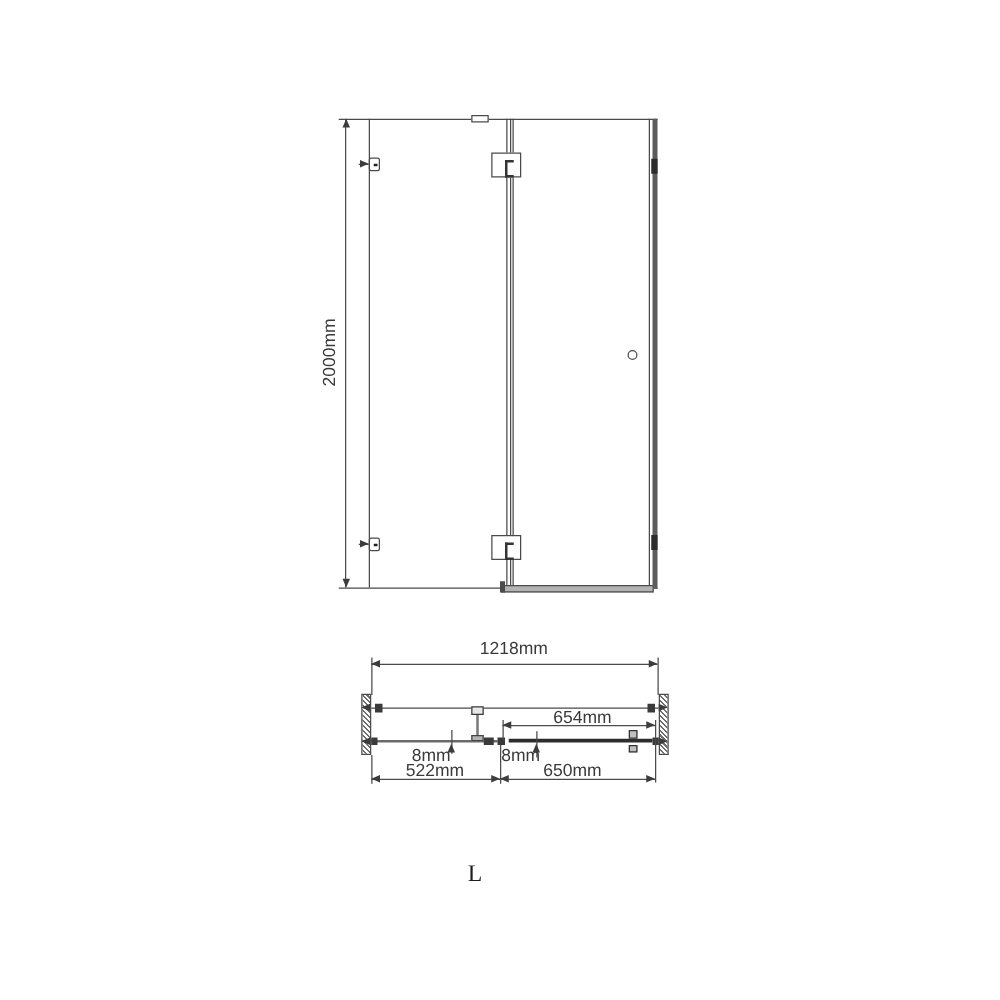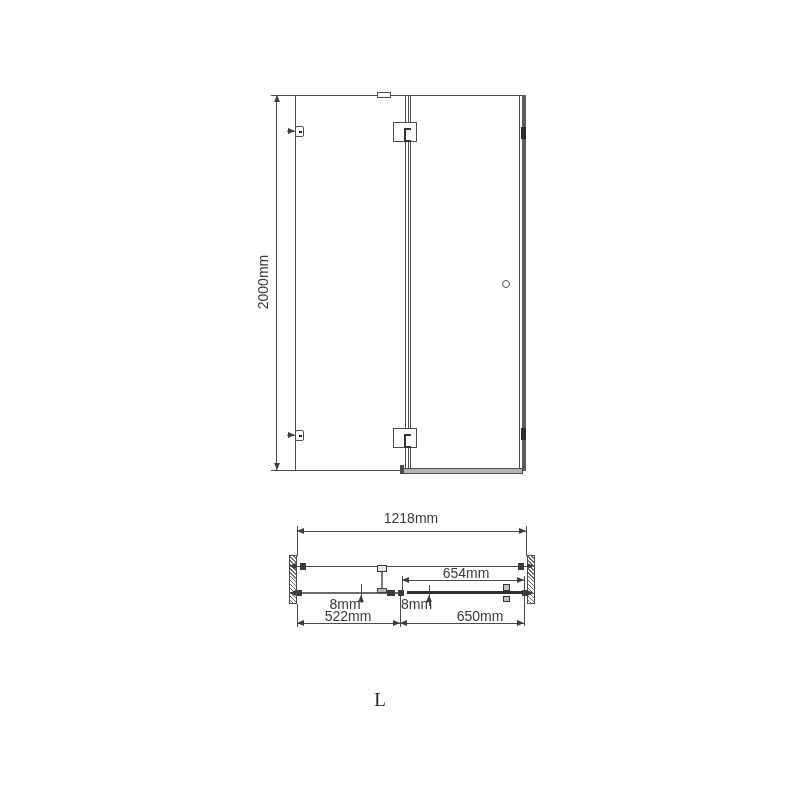--- a/index.html
+++ b/index.html
@@ -127,18 +127,18 @@
     <div class="vl" style="left:296.5px;top:604px;height:22.5px;"></div>
     <div class="vl" style="left:400px;top:596px;height:30.5px;"></div>
     <div class="hl" style="left:296.5px;top:622.5px;width:103.5px;"></div>
     <div class="arr l" style="left:296.5px;top:619.5px;"></div>
     <div class="arr r" style="left:393px;top:619.5px;"></div>
     <div class="dim-label" style="left:348px;top:615.5px;">522mm</div>
 
     <div class="hl" style="left:400px;top:622.5px;width:123.5px;"></div>
     <div class="arr l" style="left:400px;top:619.5px;"></div>
     <div class="arr r" style="left:516.5px;top:619.5px;"></div>
-    <div class="dim-label" style="left:480px;top:615.5px;">650mm</div>
+    <div class="dim-label" style="left:458px;top:615.5px;">650mm</div>
   </div>
 
   <div class="orient" style="left:380px;top:700px;">L</div>
 
 </div>
 
 </body></html>

